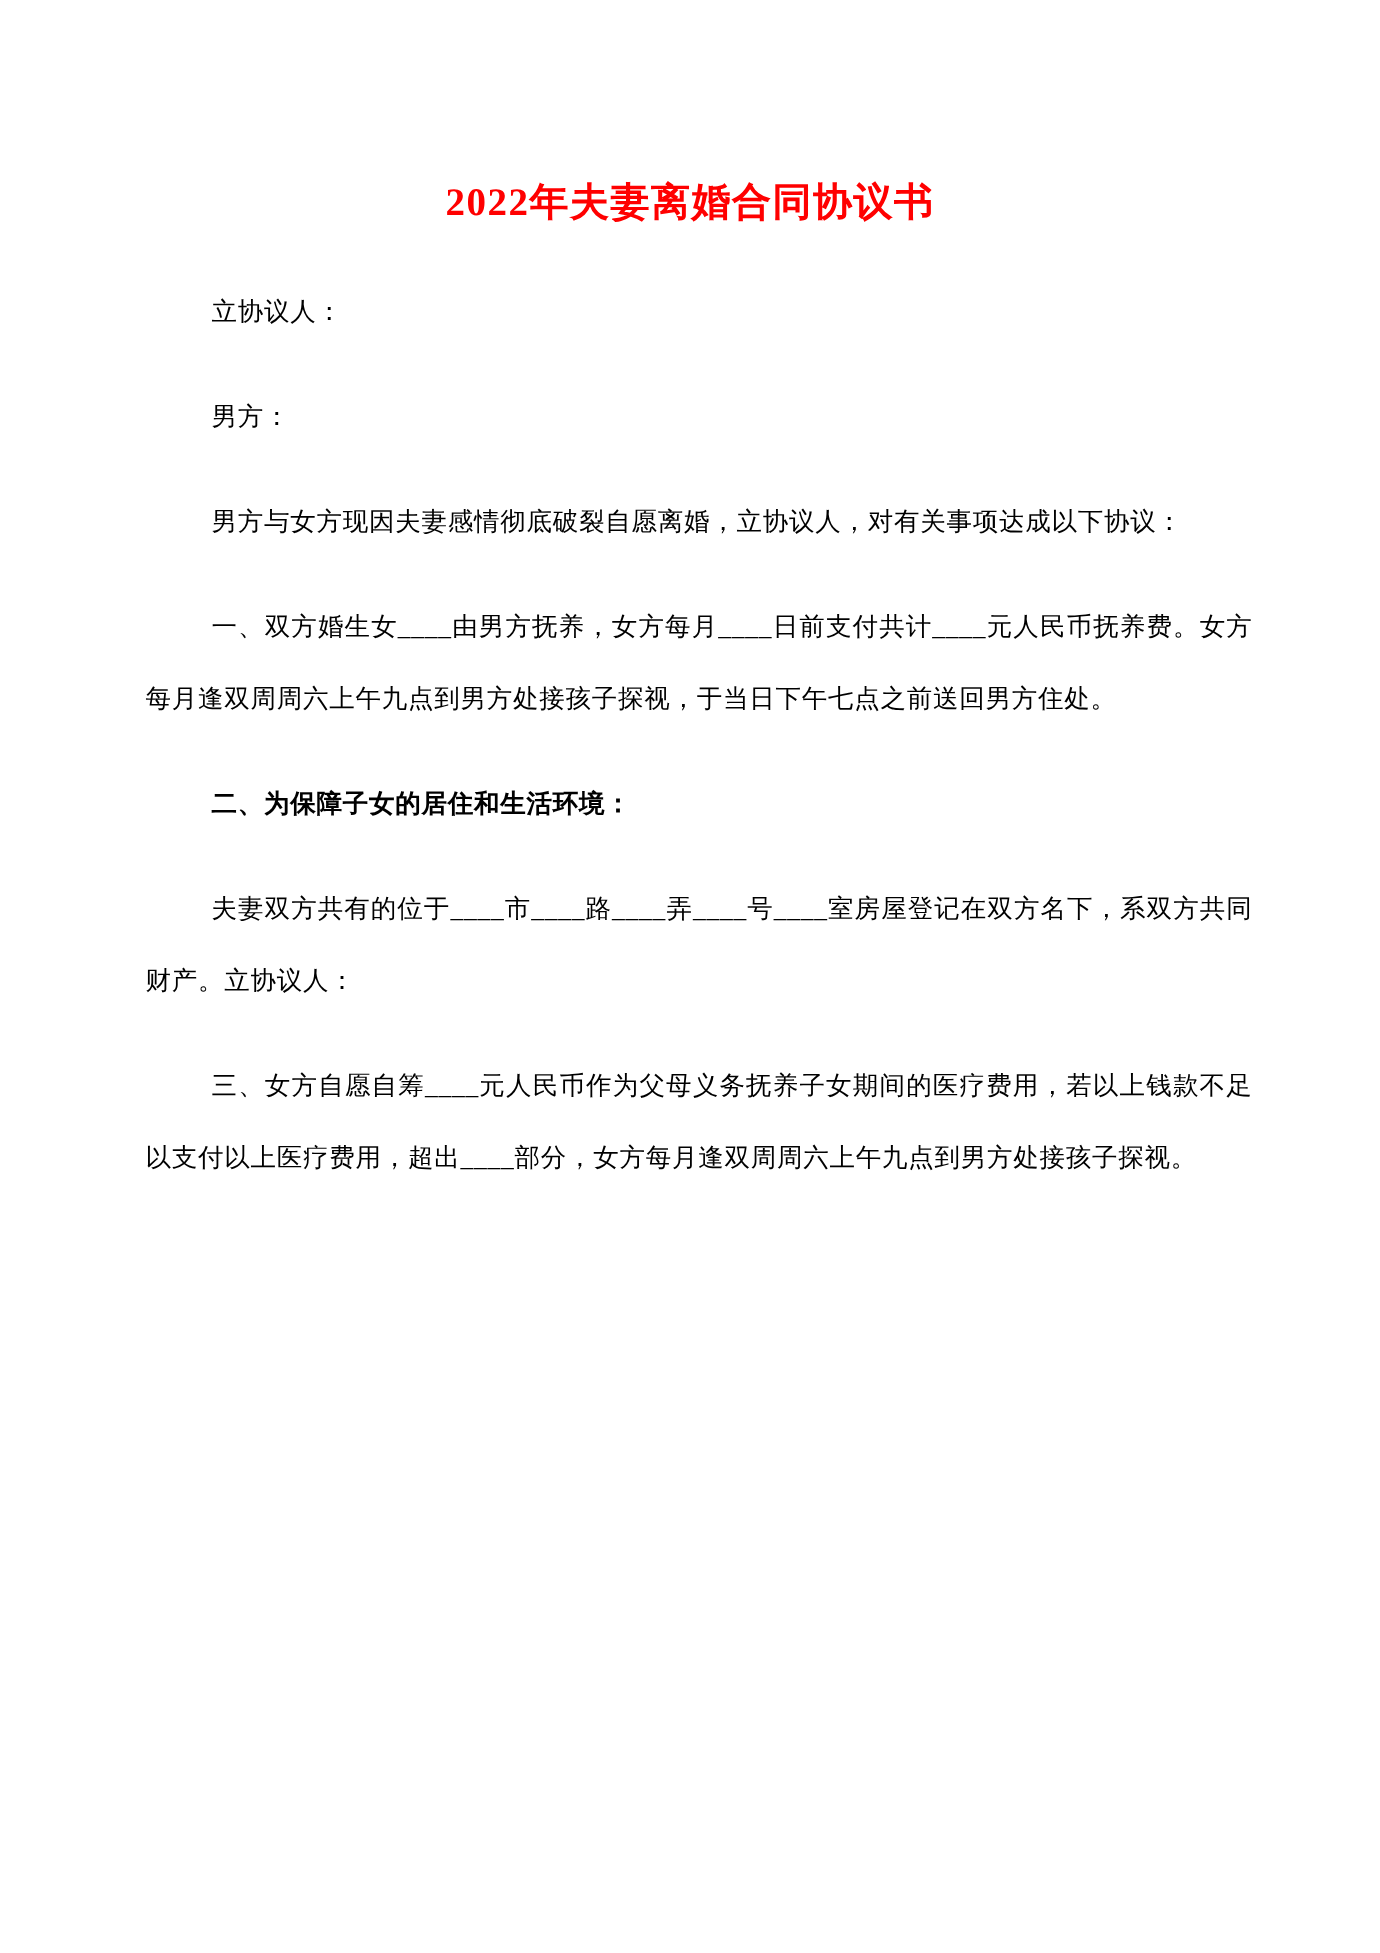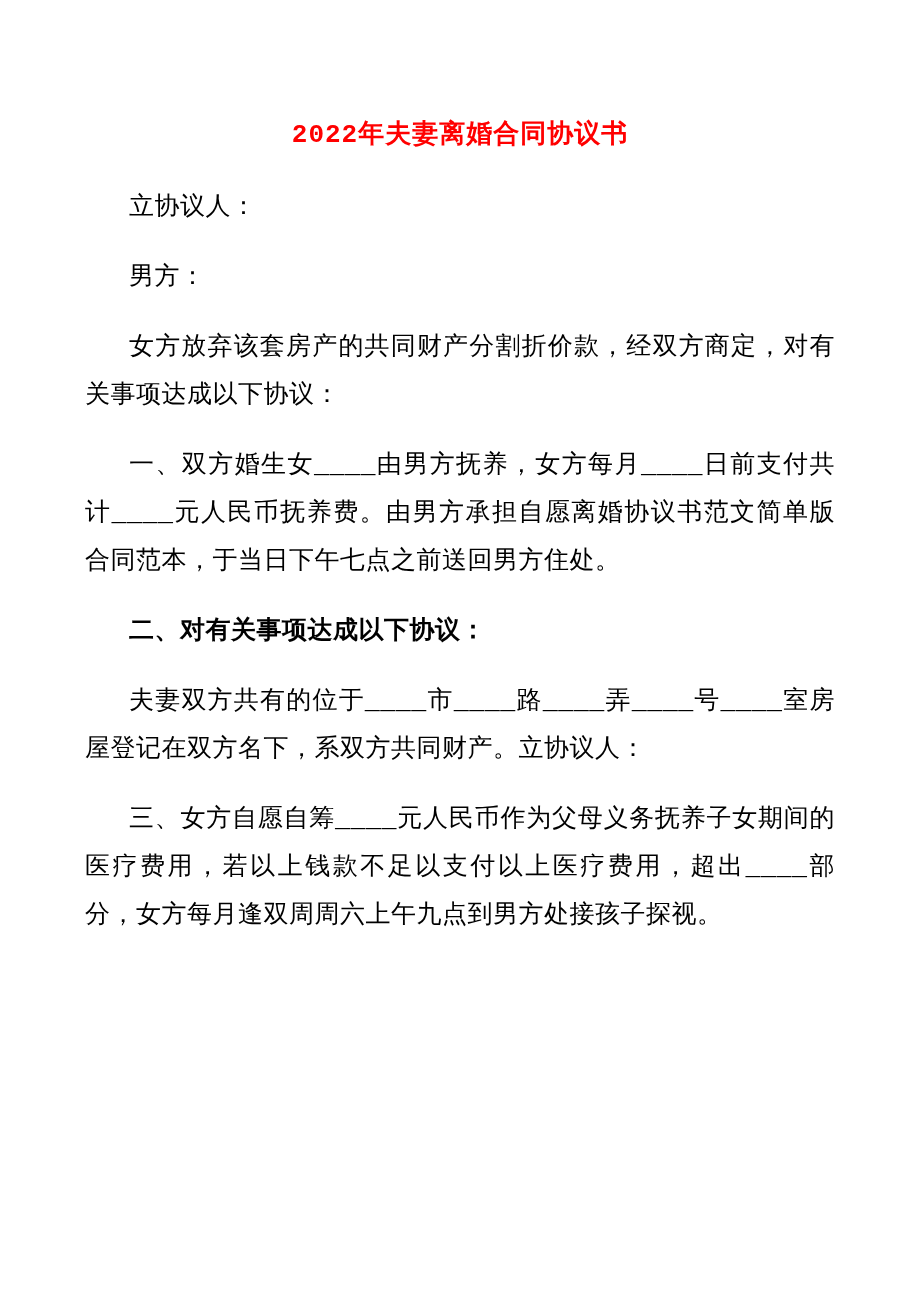--- a/index.html
+++ b/index.html
@@ -9,53 +9,53 @@
   }
   .page {
     position: relative;
     width: 920px;
     height: 1302px;
     margin: 0 auto;
     background: #ffffff;
     box-sizing: border-box;
     padding: 108px 85px 0 85px;
     overflow: hidden;
-    font-family: Liberation Mono, monospace;
+    font-family: Liberation Serif, serif;
     color: #000000;
   }
   .doc-title {
     margin: 0;
     padding: 0;
     text-align: center;
     font-size: 26px;
     font-weight: bold;
     line-height: 54px;
     letter-spacing: 1px;
   }
   .para {
-    margin: 22px 0 0 0;
+    margin: 22px 0 0 12px;
     padding: 0;
-    font-size: 25px;
+    font-size: 17px;
     line-height: 48px;
     text-indent: 44px;
     text-align: justify;
     letter-spacing: 0.5px;
     word-break: break-all;
   }
   .para.bold {
     font-weight: bold;
   }
 </style>
 </head>
 <body>
 
 <div class="page" style="background: rgb(255, 255, 255);">
   <h1 class="doc-title" style="color: rgb(255, 0, 0);">2022年夫妻离婚合同协议书</h1>
   <div>
       <p class="para">立协议人：</p>
       <p class="para">男方：</p>
-      <p class="para">女方放弃该套房产的共同财产分割折价款，经双方商定，对有关事项达成以下协议：</p>
-      <p class="para">一、双方婚生女____由男方抚养，女方每月____日前支付共计____元人民币抚养费。由男方承担自愿离婚协议书范文简单版合同范本，于当日下午七点之前送回男方住处。</p>
-      <p class="para bold">二、对有关事项达成以下协议：</p>
+      <p class="para">男方与女方现因夫妻感情彻底破裂自愿离婚，立协议人，对有关事项达成以下协议：</p>
+      <p class="para">一、双方婚生女____由男方抚养，女方每月____日前支付共计____元人民币抚养费。女方每月逢双周周六上午九点到男方处接孩子探视，于当日下午七点之前送回男方住处。</p>
+      <p class="para bold">二、为保障子女的居住和生活环境：</p>
       <p class="para">夫妻双方共有的位于____市____路____弄____号____室房屋登记在双方名下，系双方共同财产。立协议人：</p>
       <p class="para">三、女方自愿自筹____元人民币作为父母义务抚养子女期间的医疗费用，若以上钱款不足以支付以上医疗费用，超出____部分，女方每月逢双周周六上午九点到男方处接孩子探视。</p>
     </div>
 </div>
 
 </body></html>

